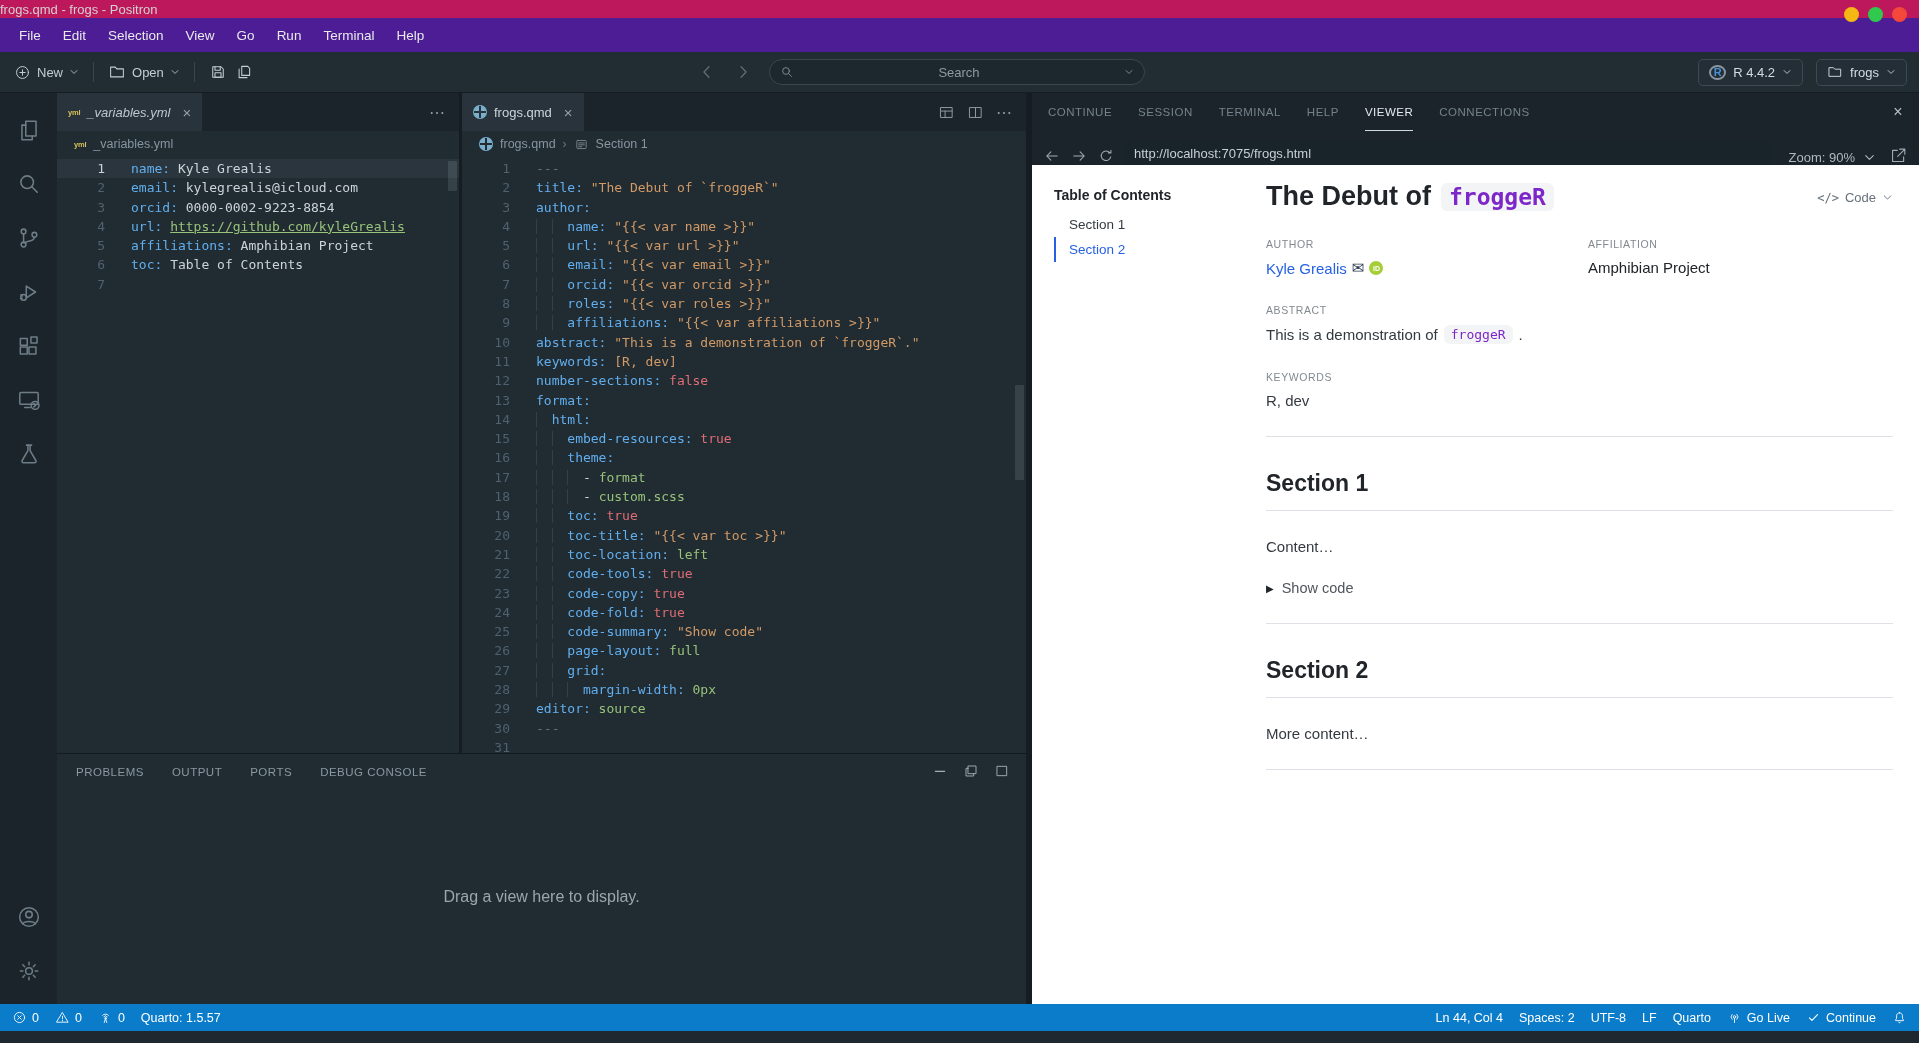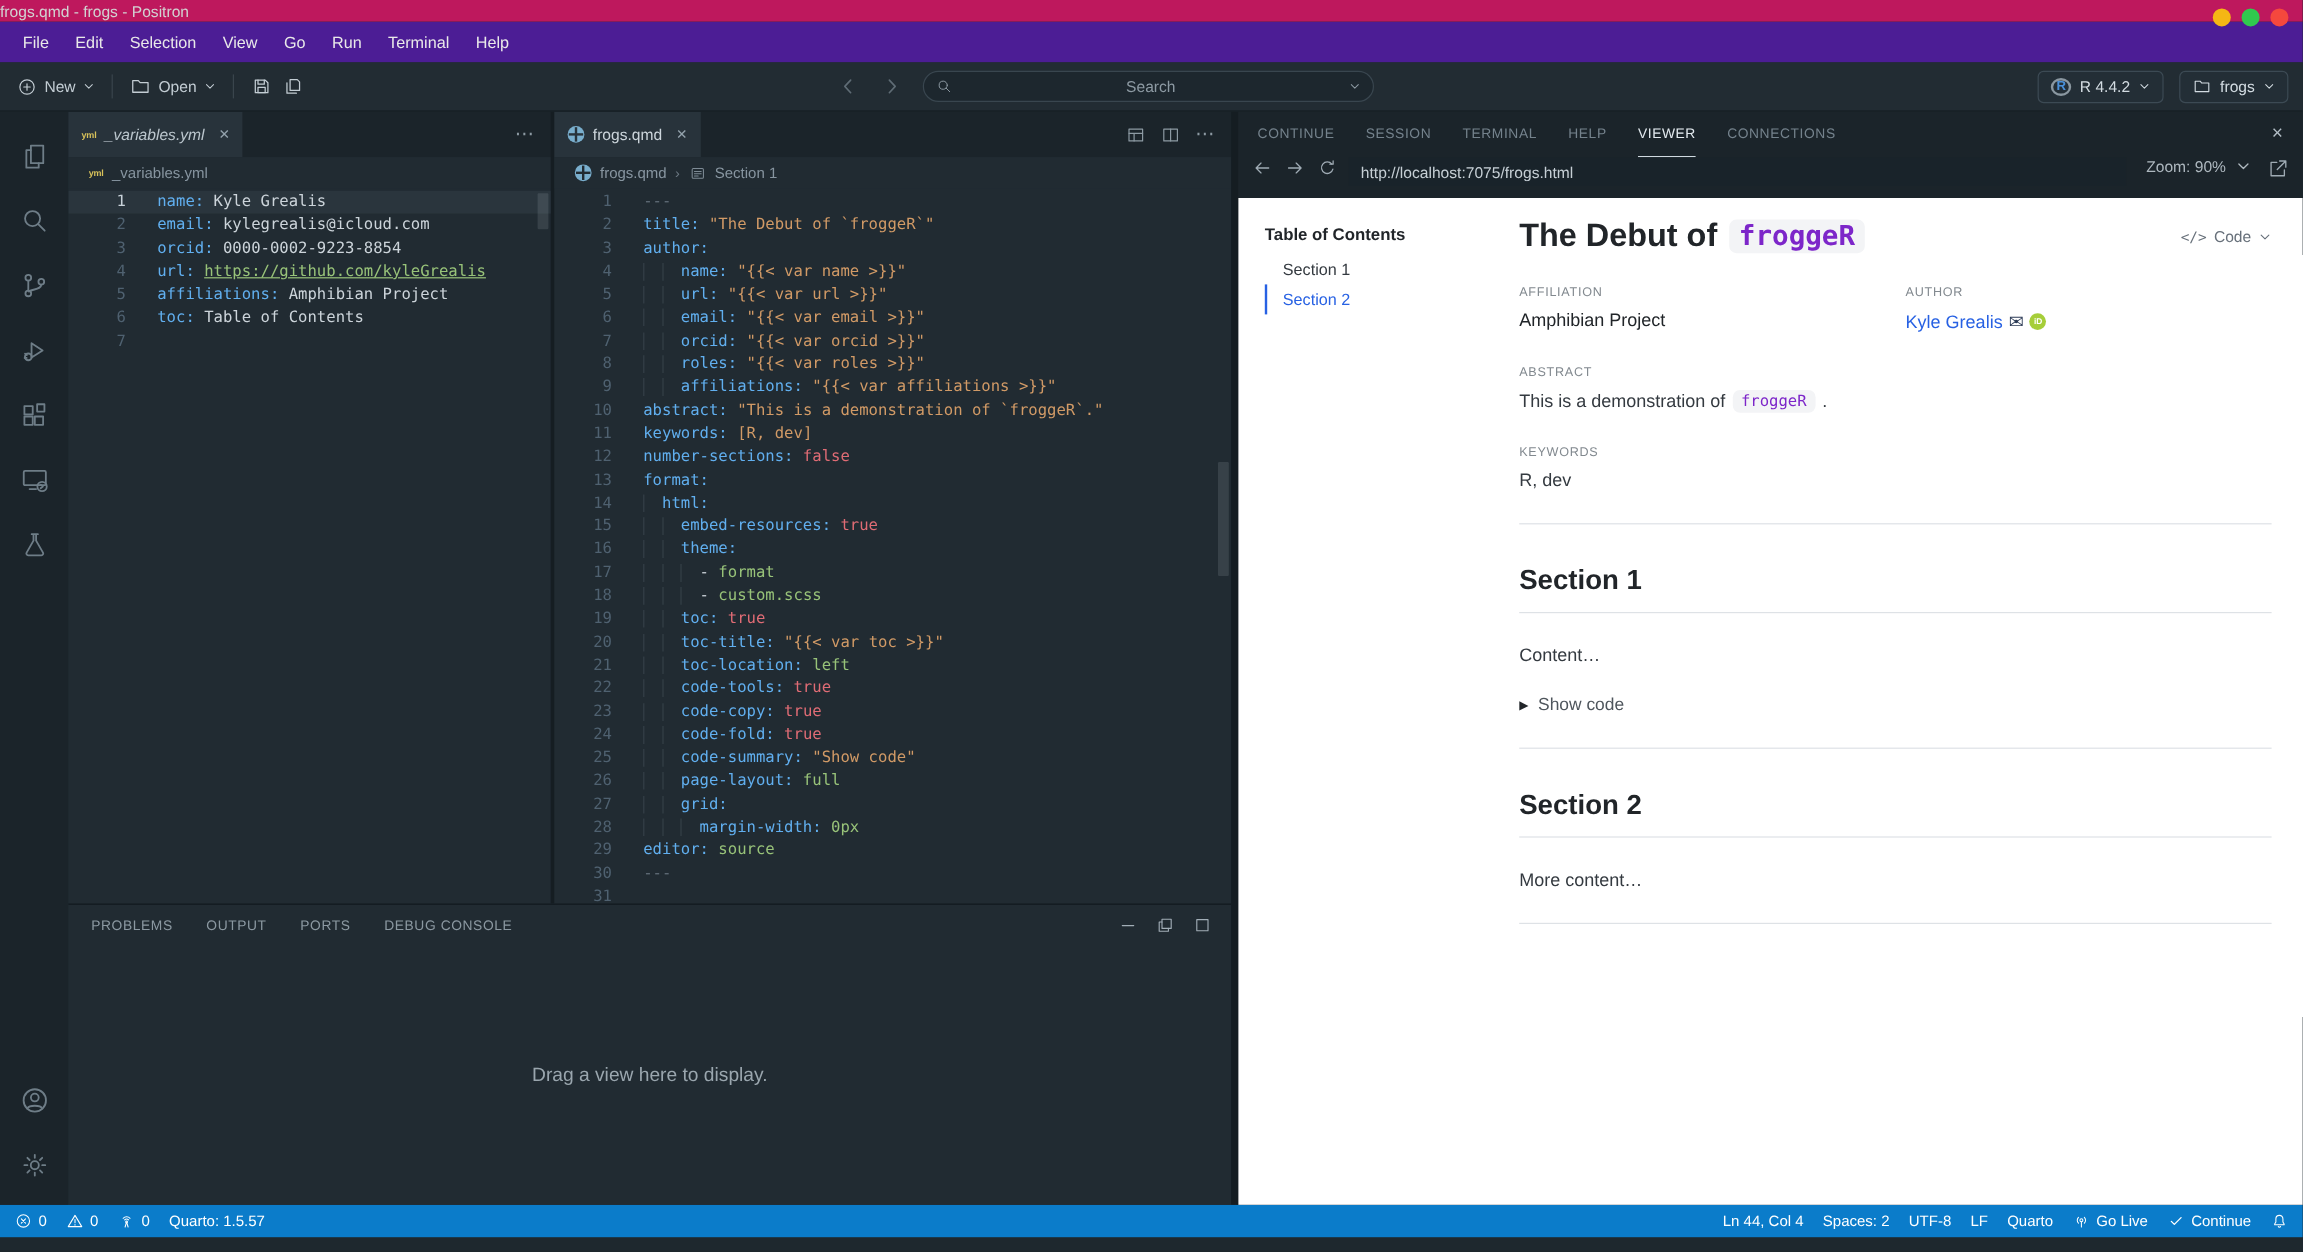--- a/index.html
+++ b/index.html
@@ -76,21 +76,21 @@
   .panel-empty{flex:1;display:flex;align-items:center;justify-content:center;color:#9aa6ae;font-size:16px}
 
   .p-sash{width:6px;background:#151d22}
 
   
   .right-panel{flex:1;display:flex;flex-direction:column;background:#1b242a;min-width:0}
   .rp-tabs{height:38px;display:flex;align-items:stretch;gap:26px;padding:0 16px;font-size:11.5px;letter-spacing:.5px;color:#74828c}
   .rp-tab{display:flex;align-items:center;border-bottom:1px solid transparent}
   .rp-tab.active{color:#e4ebf0;border-bottom-color:#cfd9e0}
   .rp-close{margin-left:auto;display:flex;align-items:center;color:#b4bfc7;font-size:16px}
-  .viewer-nav{height:34px;display:flex;align-items:flex-start;gap:9px;padding:0 11px;color:#9fabb4}
+  .viewer-nav{height:34px;display:flex;align-items:flex-end;gap:9px;padding:0 11px;color:#9fabb4}
   .viewer-nav .icon{width:18px;height:18px}
   .url-input{flex:1;height:24px;background:#19232a;border:none;outline:none;color:#c6cfd5;font-size:13px;padding:0 10px;font-family:"Liberation Sans",sans-serif}
   .zoom-ctl{display:flex;align-items:center;gap:8px;font-size:13px;color:#aeb8bf;margin:0 4px 0 8px}
   .zoom-ctl .icon{width:13px;height:13px}
 
   .viewer-body{flex:1;background:#fff;display:flex;overflow:hidden;color:#343a40}
   .toc{width:218px;padding:22px 0 0 22px}
   .toc-title{font-weight:bold;color:#212529;font-size:14px;margin-bottom:9px}
   .toc-item{padding:5px 0 5px 13px;border-left:2px solid transparent;font-size:13.5px;color:#343a40}
   .toc-item.active{color:#2761e3;border-left-color:#2761e3}
@@ -536,30 +536,30 @@
             <span>Code</span>
             <span class="icon" id="ic-codechev">
                 <svg viewBox="0 0 24 24">
                   <path d="M5 8.5 12 15.5 19 8.5" stroke-width="2"></path>
                 </svg>
               </span>
           </div>
         </div>
         <div class="meta-grid">
           <div>
-            <div class="vlabel">AFFILIATION</div>
-            <div class="affil-text">Amphibian Project</div>
-          </div>
-          <div>
             <div class="vlabel">AUTHOR</div>
             <div class="author-line">
               <span>Kyle Grealis</span>
               <span class="mail-glyph">✉</span>
               <span class="orcid">iD</span>
             </div>
+          </div>
+          <div>
+            <div class="vlabel">AFFILIATION</div>
+            <div class="affil-text">Amphibian Project</div>
           </div>
         </div>
         <div class="block">
           <div class="vlabel">ABSTRACT</div>
           <div class="vtext">
             <span>This is a demonstration of</span>
             <span class="code-pill small">froggeR</span>
             <span>.</span>
           </div>
         </div>

